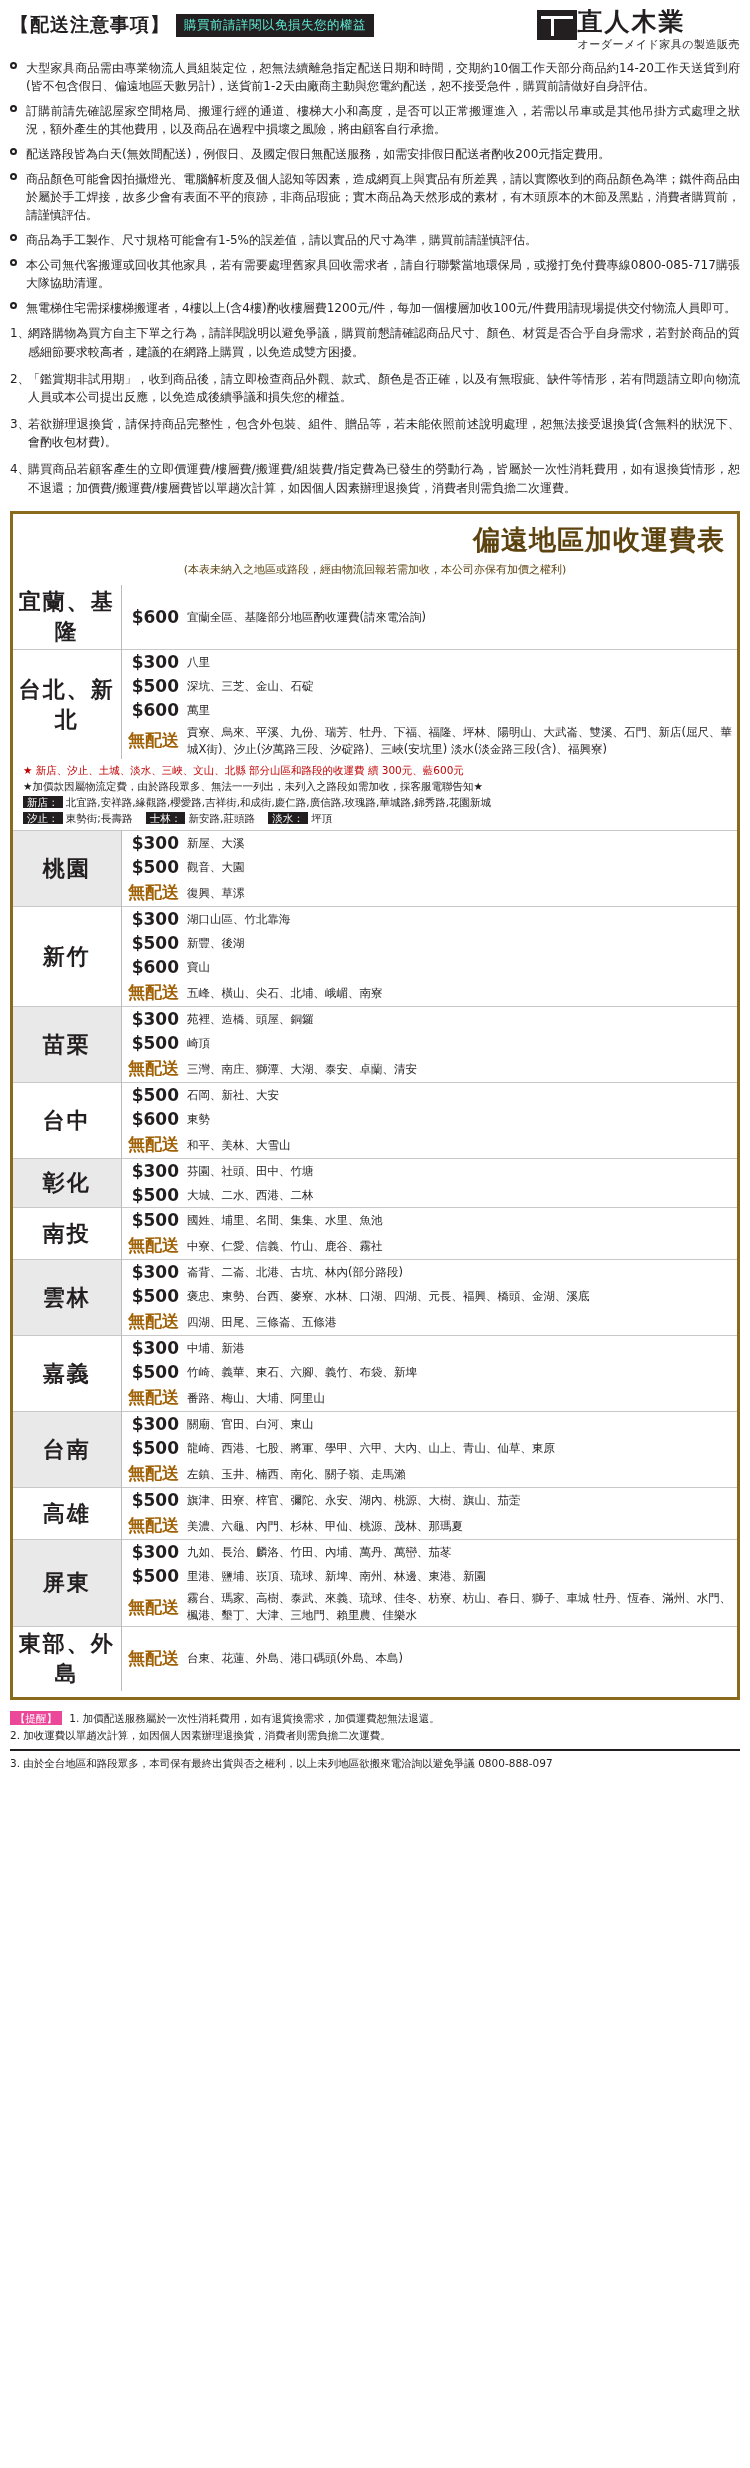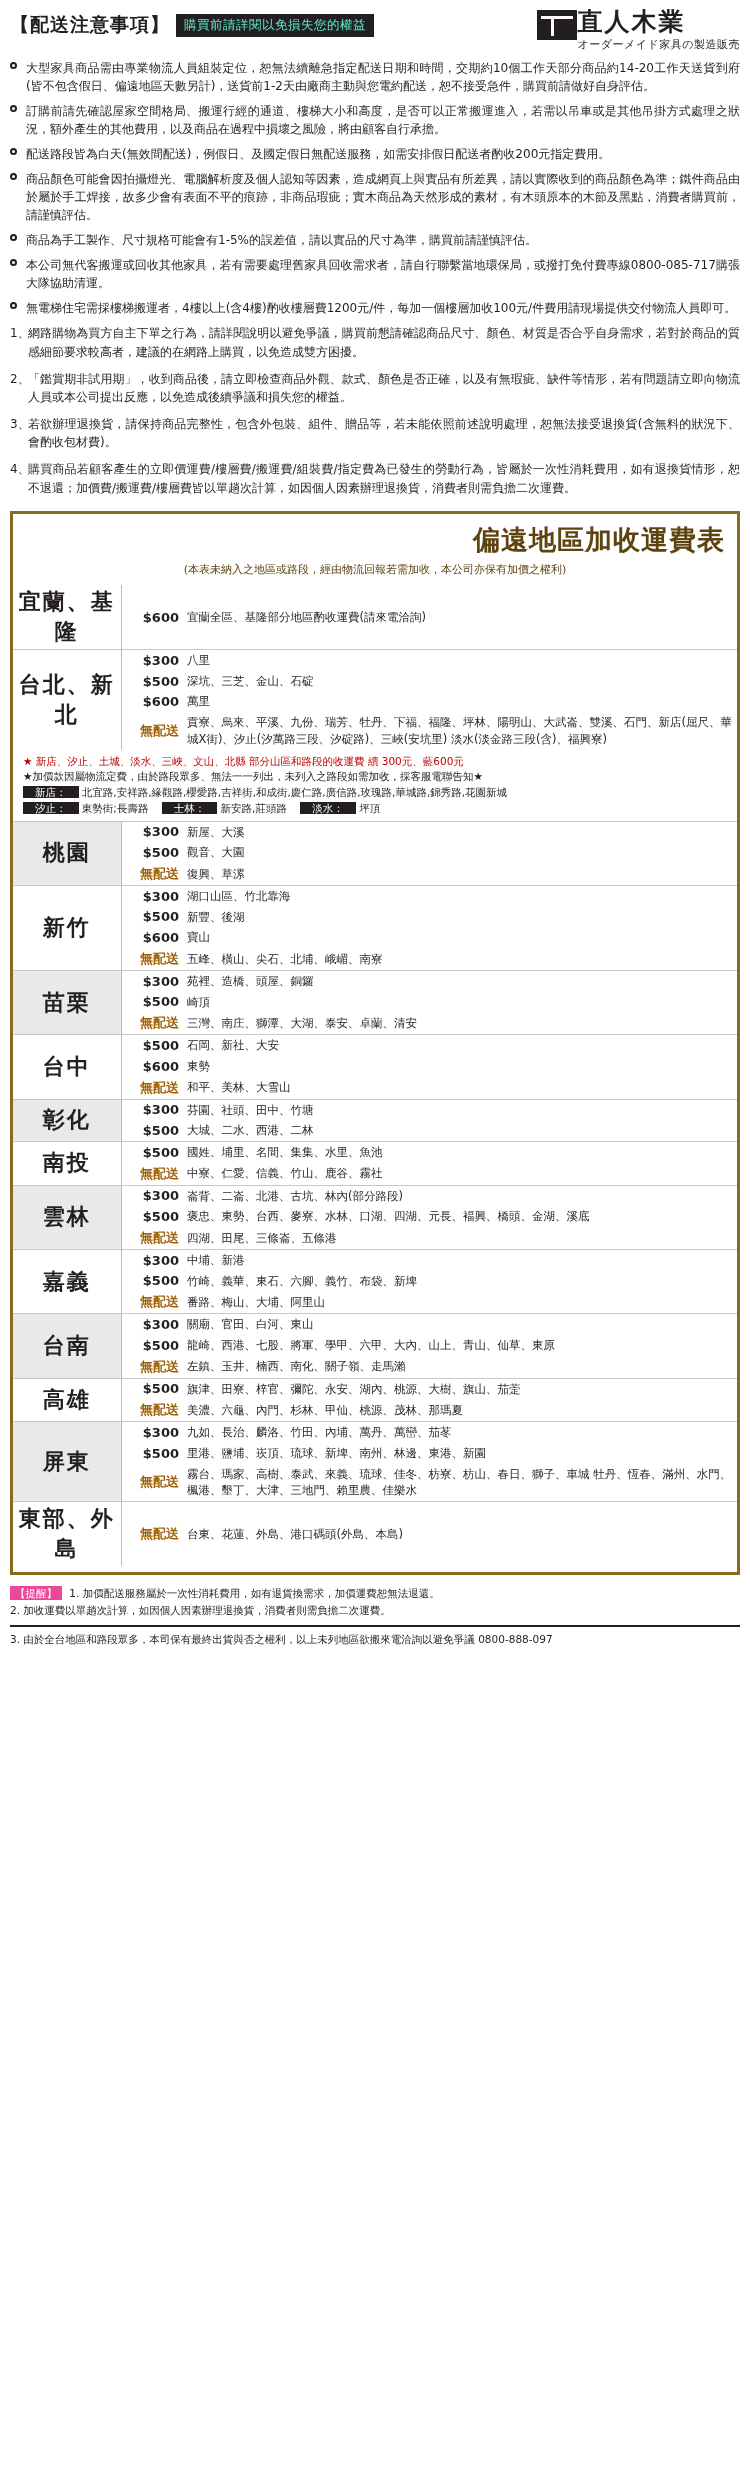--- a/index.html
+++ b/index.html
@@ -60,33 +60,33 @@
     padding:8px 12px 2px 0; letter-spacing:1px;
   }
   .fee-note { text-align:center; font-size:11px; color:#5d4310; padding:2px 6px 8px 6px; }
 
   table.fee { width:100%; border-collapse:collapse; table-layout:fixed; }
   table.fee td { vertical-align:middle; padding:2px 4px; }
   .c-region {
     width:108px; font-size:22px; font-weight:bold; text-align:center; letter-spacing:2px;
     border-right:1px solid #bbb;
   }
-  .c-price { width:62px; text-align:right; font-weight:bold; font-size:13px; padding-right:6px; white-space:nowrap;margin-top:40px;}
+  .c-price { width:62px; text-align:right; font-weight:bold; font-size:17px; padding-right:6px; white-space:nowrap;margin-top:40px;}
   .c-area { font-size:11.5px; line-height:1.45; }
   .free { color:#a16207; }
   .rowgrp { border-bottom:1px solid #cfcfcf; }
   .rowgrp:last-child { border-bottom:none; }
 
   .region-band { background:#e9e9e9; }
   .sep-line { border-top:1px solid #c8c8c8; }
 
   
   .starblk { font-size:10.5px; line-height:1.5; padding:4px 6px 4px 10px; }
   .star-red { color:#c00000; }
-  .pill { background:#231f20; color:#fff; padding:0 12px; }
+  .pill { background:#231f20; color:#fff; padding:0 4px; }
 
   
   .foot { margin-top:10px; font-size:10.5px; line-height:1.6; }
   .foot-tag { background:#ec4899; color:#fff; padding:1px 5px; margin-right:4px; }
   .foot-rule { border-top:2px solid #231f20; margin:6px 0 4px 0; }
 </style>
 </head>
 <body>
 
 <div class="page">

